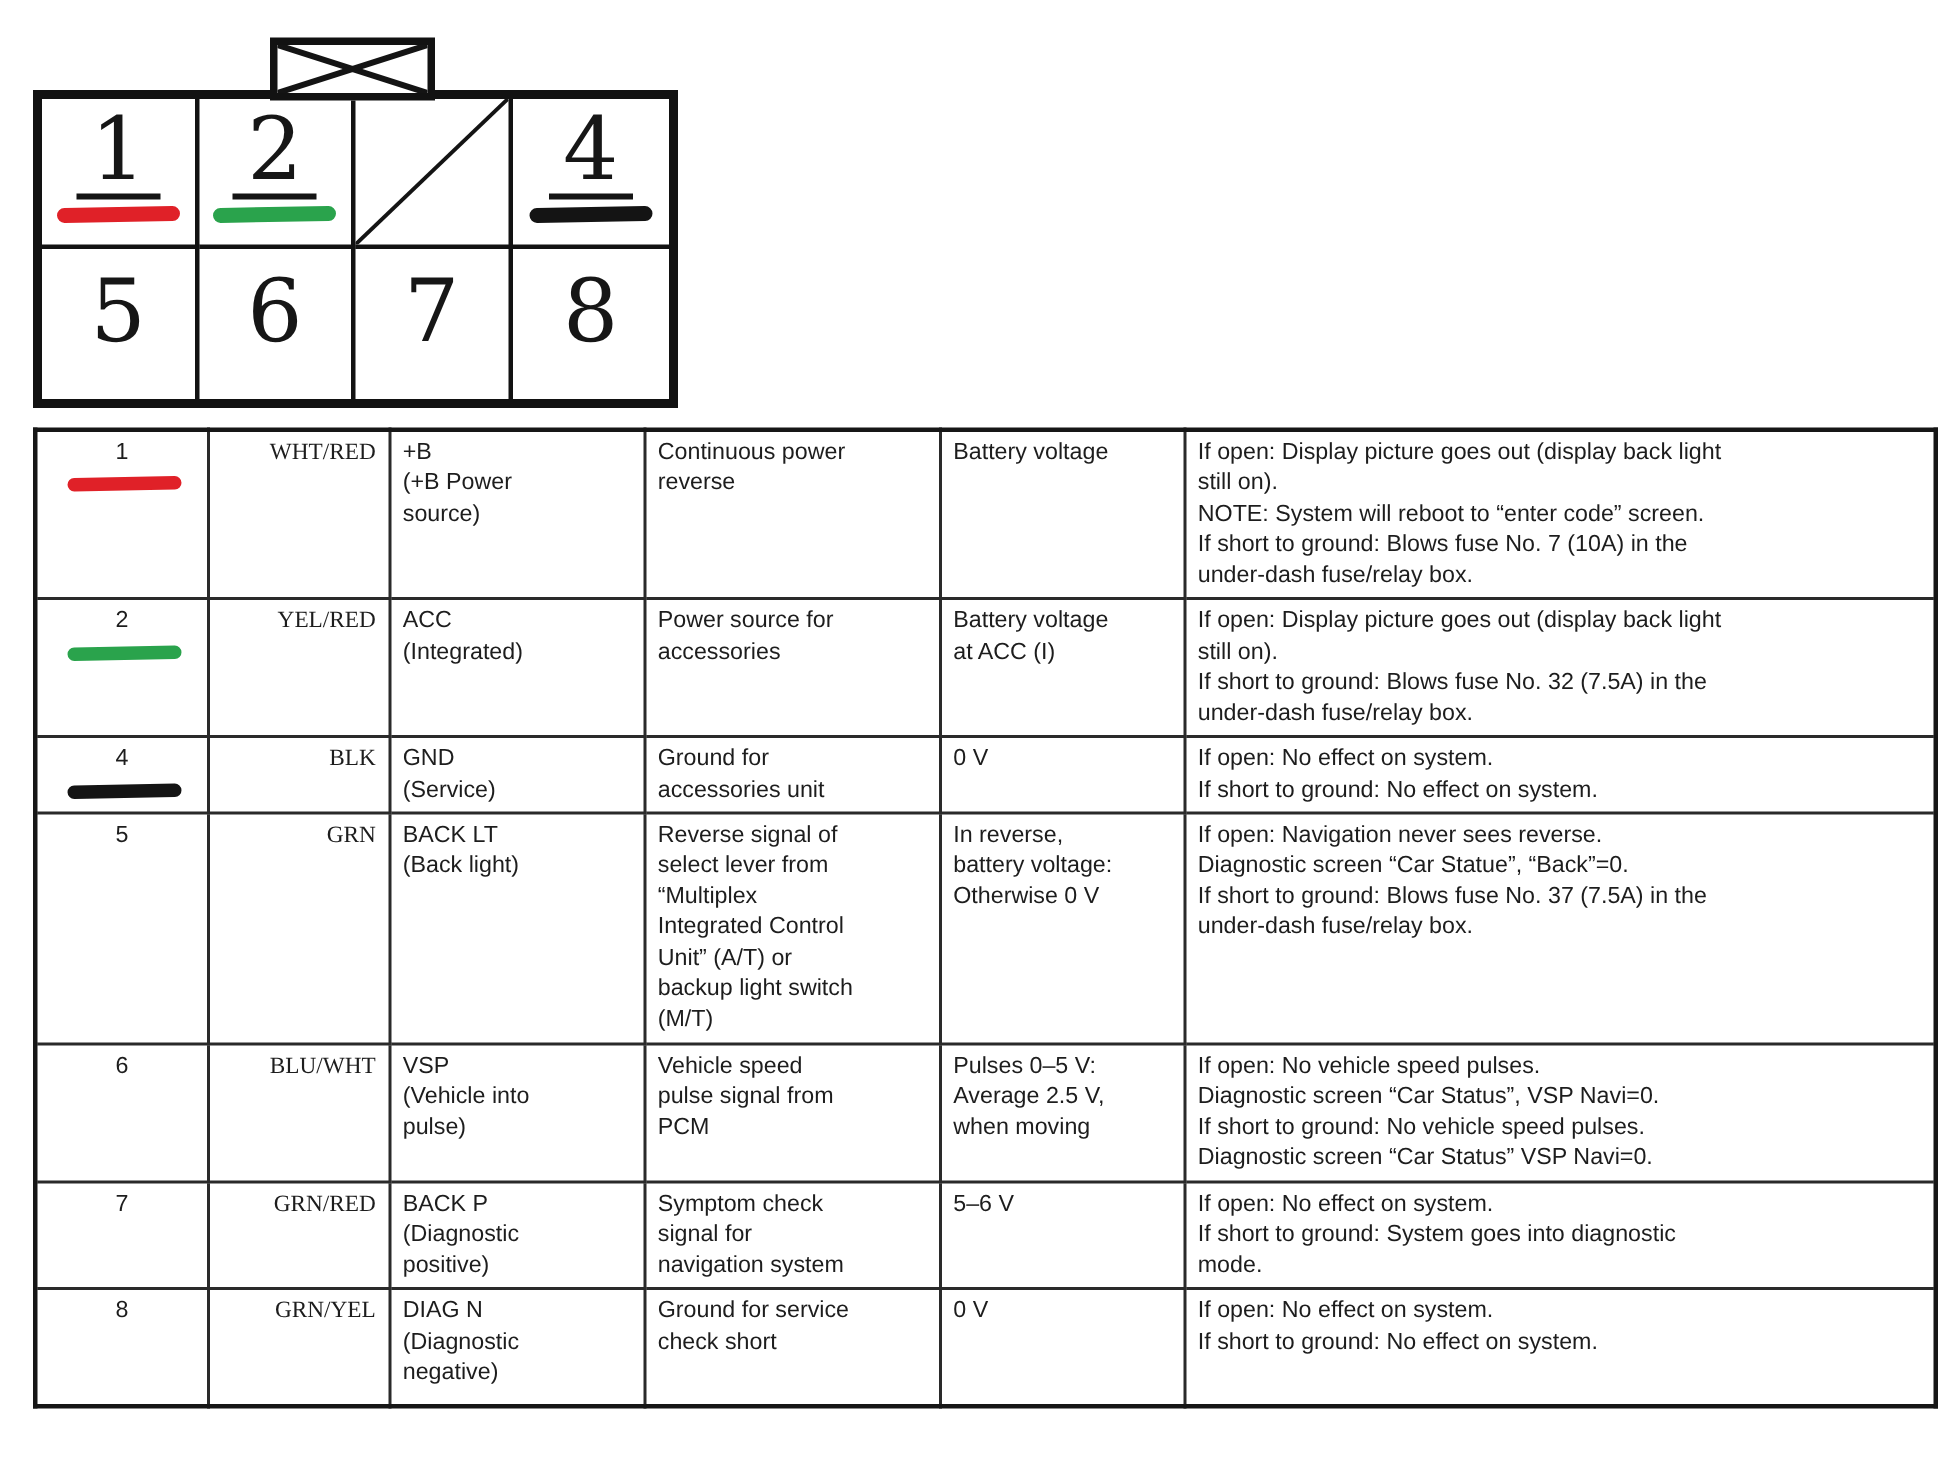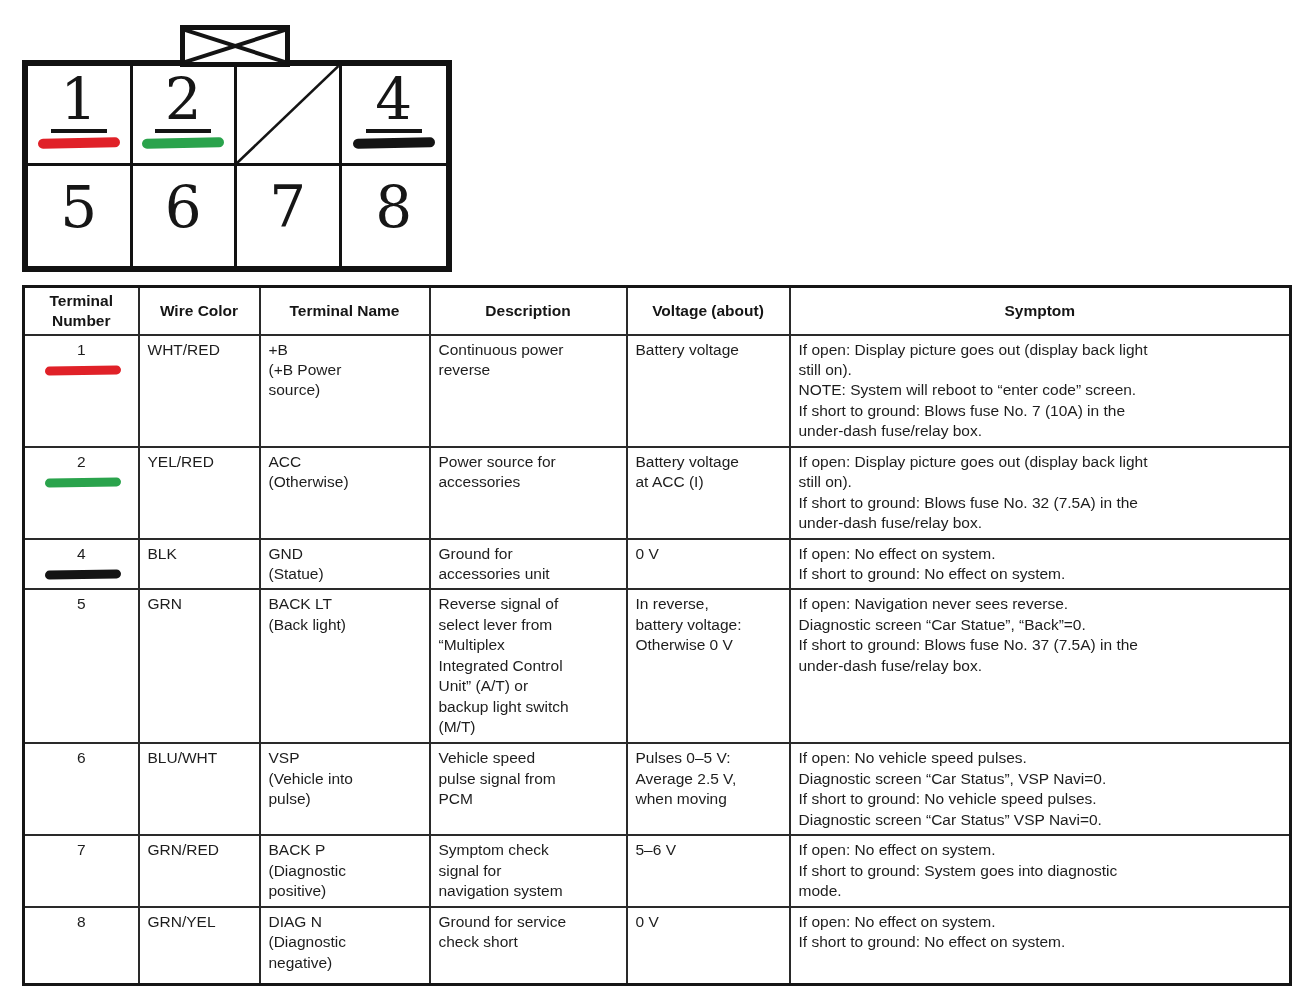--- a/index.html
+++ b/index.html
@@ -46,21 +46,21 @@
   .pin-table th, .pin-table td { border:2px solid #2a2a2a; box-sizing:border-box; }
   .pin-table th {
     font-size:15.5px; font-weight:bold; text-align:center; vertical-align:middle;
     padding:3px 4px; line-height:1.25; color:#151515;
   }
   .pin-table td {
     font-size:15.5px; vertical-align:top; padding:4px 8px; line-height:1.32; color:#1d1d1d;
   }
   .pre { white-space:pre-line; }
   .c-term { text-align:center; padding-top:5px; }
-  .c-wire { text-align:left; }
+  .c-wire { text-align:right;font-family:Liberation Serif, serif; }
   .tmark { width:76px; height:9px; border-radius:5px; margin:6px 0 0 12px; transform:rotate(-1deg); }
   tr.h48  { height:48px; }
   tr.h108 { height:108px; }
   tr.h86  { height:86px; }
   tr.h39  { height:39px; }
   tr.h154 { height:154px; }
   tr.h87  { height:87px; }
   tr.h64  { height:64px; }
   tr.h78  { height:78px; }
 </style>
@@ -119,29 +119,20 @@
   <table class="pin-table">
     <colgroup>
       <col style="width:115px">
         <col style="width:121px">
         <col style="width:170px">
       <col style="width:197px">
         <col style="width:163px">
         <col>
     </colgroup>
     <tbody>
-      <tr class="h48">
-        <th class="pre">Terminal
-Number</th>
-        <th>Wire Color</th>
-        <th>Terminal Name</th>
-        <th>Description</th>
-        <th>Voltage (about)</th>
-        <th>Symptom</th>
-      </tr>
 
       <tr class="h108">
         <td class="c-term">
           <div>1</div>
           <div class="tmark" style="background-color: rgb(224, 33, 40);"></div>
         </td>
         <td class="c-wire">WHT/RED</td>
         <td class="pre">+B
 (+B Power
 source)</td>
@@ -155,39 +146,39 @@
 under-dash fuse/relay box.</td>
       </tr>
 
       <tr class="h86">
         <td class="c-term">
           <div>2</div>
           <div class="tmark" style="background-color: rgb(42, 163, 76);"></div>
         </td>
         <td class="c-wire">YEL/RED</td>
         <td class="pre">ACC
-(Otherwise)</td>
+(Integrated)</td>
         <td class="pre">Power source for
 accessories</td>
         <td class="pre">Battery voltage
 at ACC (I)</td>
         <td class="pre">If open: Display picture goes out (display back light
 still on).
 If short to ground: Blows fuse No. 32 (7.5A) in the
 under-dash fuse/relay box.</td>
       </tr>
 
       <tr class="h39">
         <td class="c-term">
           <div>4</div>
           <div class="tmark" style="background-color: rgb(20, 20, 20);"></div>
         </td>
         <td class="c-wire">BLK</td>
         <td class="pre">GND
-(Statue)</td>
+(Service)</td>
         <td class="pre">Ground for
 accessories unit</td>
         <td class="pre">0 V</td>
         <td class="pre">If open: No effect on system.
 If short to ground: No effect on system.</td>
       </tr>
 
       <tr class="h154">
         <td class="c-term">
           <div>5</div>

